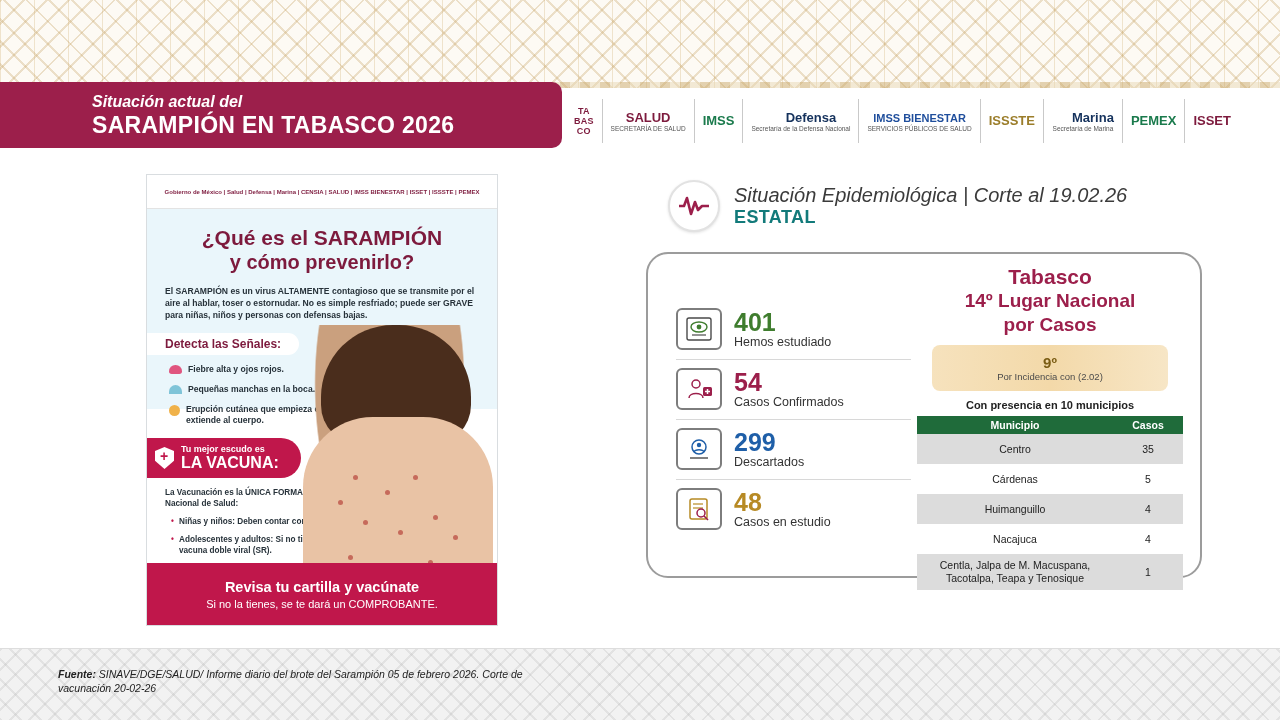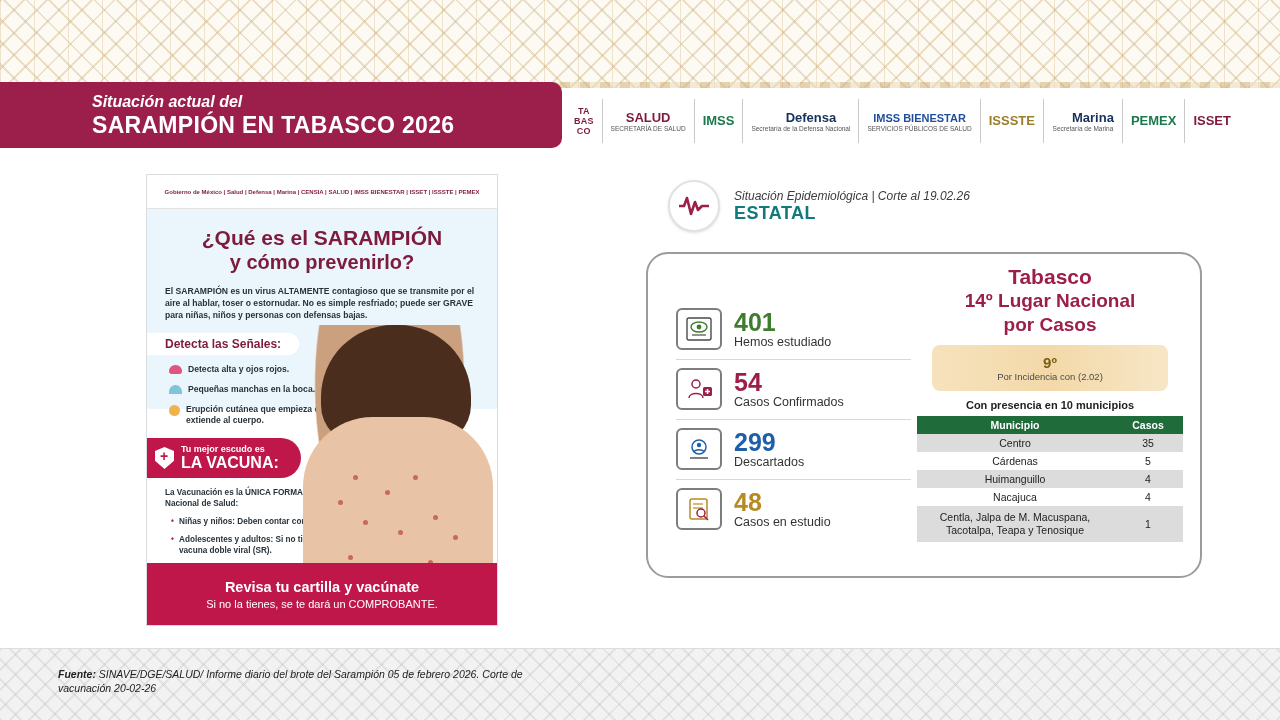--- a/index.html
+++ b/index.html
@@ -147,21 +147,21 @@
   
   .sec-head{
     position:absolute; left:668px; top:178px; width:520px; height:56px;
     display:flex; align-items:center; gap:14px;
   }
   .sec-icon{
     width:52px; height:52px; border-radius:50%; background:#ffffff; border:2px solid #e2e2e2;
     display:flex; align-items:center; justify-content:center;
     box-shadow:0 1px 3px rgba(0,0,0,.12);
   }
-  .sec-head .t1{ font-size:12px; color:#3b3b3b; font-style:italic; }
+  .sec-head .t1{ font-size:20px; color:#3b3b3b; font-style:italic; }
   .sec-head .t2{ font-size:18px; font-weight:bold; color:#127a7a; letter-spacing:.4px;}
 
   .panel{
     position:absolute; left:646px; top:252px; width:556px; height:326px;
     border:2px solid #9c9c9c; border-radius:22px; background:#fff;
   }
 
   .stats{
     position:absolute; left:676px; top:300px; width:235px;
   }
@@ -194,21 +194,21 @@
   }
   .inc-box .v{ font-size:15px; font-weight:bold; color:#7a5c13; line-height:16px;}
   .inc-box .l{ font-size:9.5px; color:#4b4b4b; }
   .pres{ margin-top:8px; font-size:11px; font-weight:bold; color:#222; }
   table.mun{
     margin:5px auto 16px auto; width:266px; border-collapse:collapse; font-size:10.5px;
   }
   table.mun th{
     background:#1f6b3a; color:#fff; font-weight:bold; padding:3px 4px; font-size:10.5px;
   }
-  table.mun td{ padding:3px 4px; color:#222; text-align:center; }
+  table.mun td{ padding:9px 4px; color:#222; text-align:center; }
   table.mun tr.alt td{ background:#dcdcdc; }
   table.mun tr.plain td{ background:#ffffff; }
   table.mun td.name{ }
 
   
   .footer{
     position:absolute; left:0; bottom:0; width:1280px; height:72px;
     background:
       repeating-linear-gradient(135deg, rgba(170,170,170,.22) 0 2px, transparent 2px 14px),
       repeating-linear-gradient(45deg, rgba(170,170,170,.22) 0 2px, transparent 2px 14px),
@@ -289,21 +289,21 @@
     <div class="l1">¿Qué es el SARAMPIÓN</div>
     <div class="l2">y cómo prevenirlo?</div>
   </div>
 
   <div class="poster-p">El SARAMPIÓN es un virus ALTAMENTE contagioso que se transmite por el aire al hablar, toser o estornudar. No es simple resfriado; puede ser GRAVE para niñas, niños y personas con defensas bajas.</div>
 
   <div class="detect-bar">Detecta las Señales:</div>
 
   <div class="signal">
     <span class="dot"></span>
-    <span>Detecta alta y ojos rojos.</span>
+    <span>Fiebre alta y ojos rojos.</span>
   </div>
   <div class="signal">
     <span class="dot b"></span>
     <span>Pequeñas manchas en la boca.</span>
   </div>
   <div class="signal">
     <span class="dot c"></span>
     <span>Erupción cutánea que empieza en la cara y se extiende al cuerpo.</span>
   </div>
 

